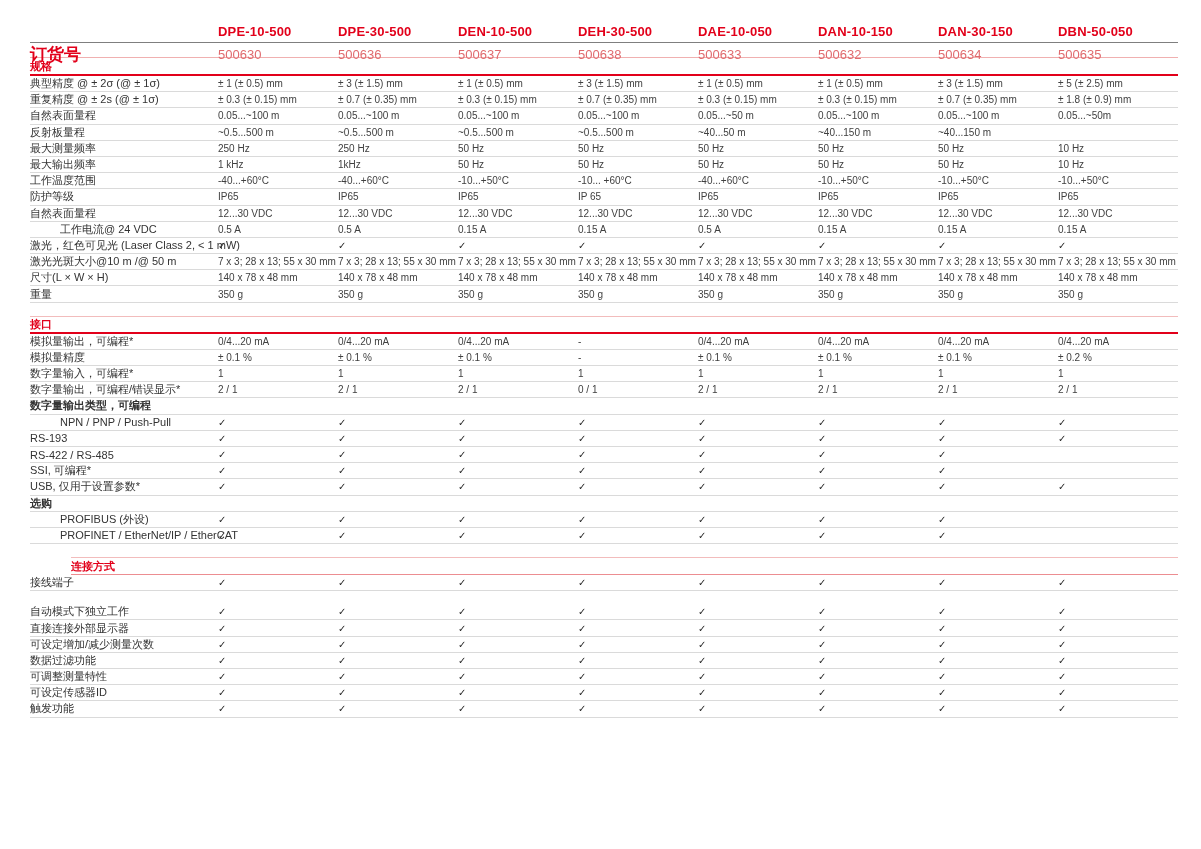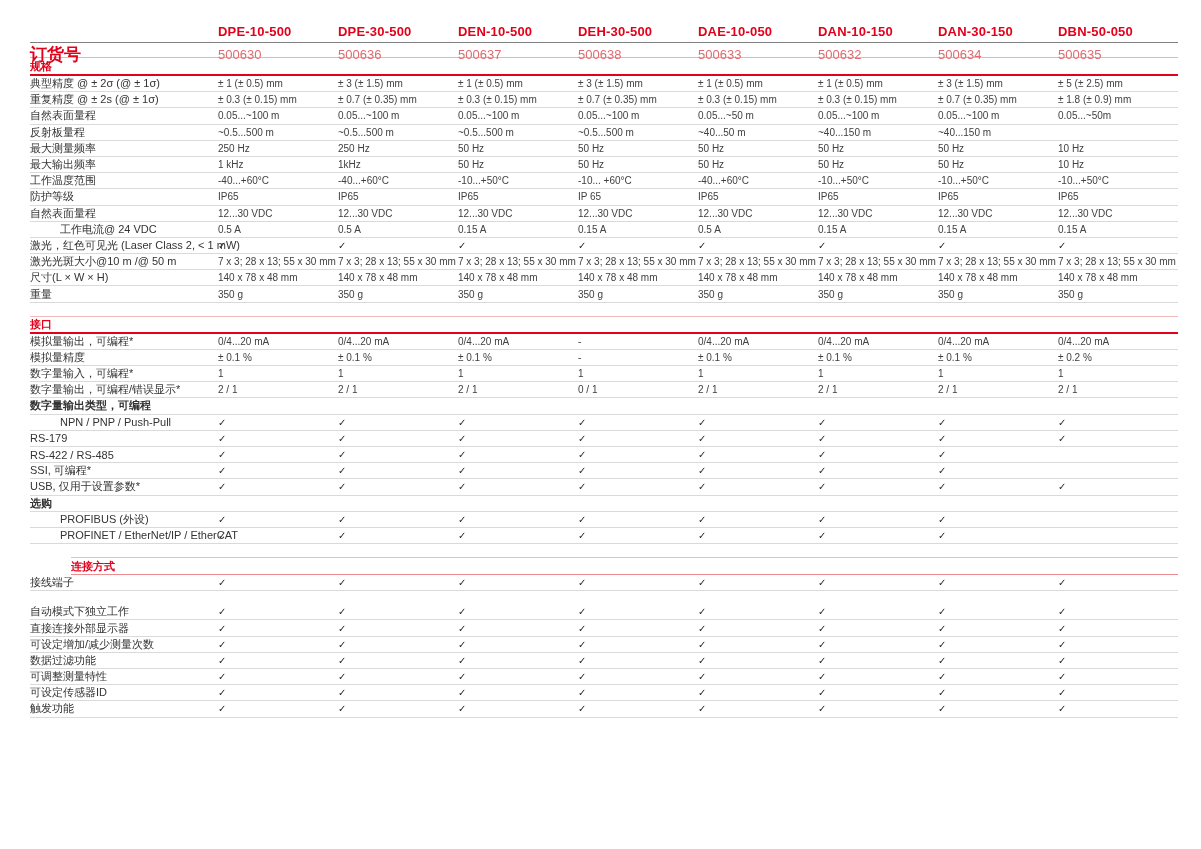--- a/index.html
+++ b/index.html
@@ -292,21 +292,21 @@
         <div class="spec-value check">✓</div>
         <div class="spec-value check">✓</div>
         <div class="spec-value check">✓</div>
         <div class="spec-value check">✓</div>
         <div class="spec-value check">✓</div>
         <div class="spec-value check">✓</div>
         <div class="spec-value check">✓</div>
         <div class="spec-value check">✓</div>
       </div>
       <div class="grid-row data-row">
-        <div class="row-label">RS-179</div>
+        <div class="row-label">RS-193</div>
         <div class="spec-value check">✓</div>
         <div class="spec-value check">✓</div>
         <div class="spec-value check">✓</div>
         <div class="spec-value check">✓</div>
         <div class="spec-value check">✓</div>
         <div class="spec-value check">✓</div>
         <div class="spec-value check">✓</div>
         <div class="spec-value check">✓</div>
       </div>
       <div class="grid-row data-row">

